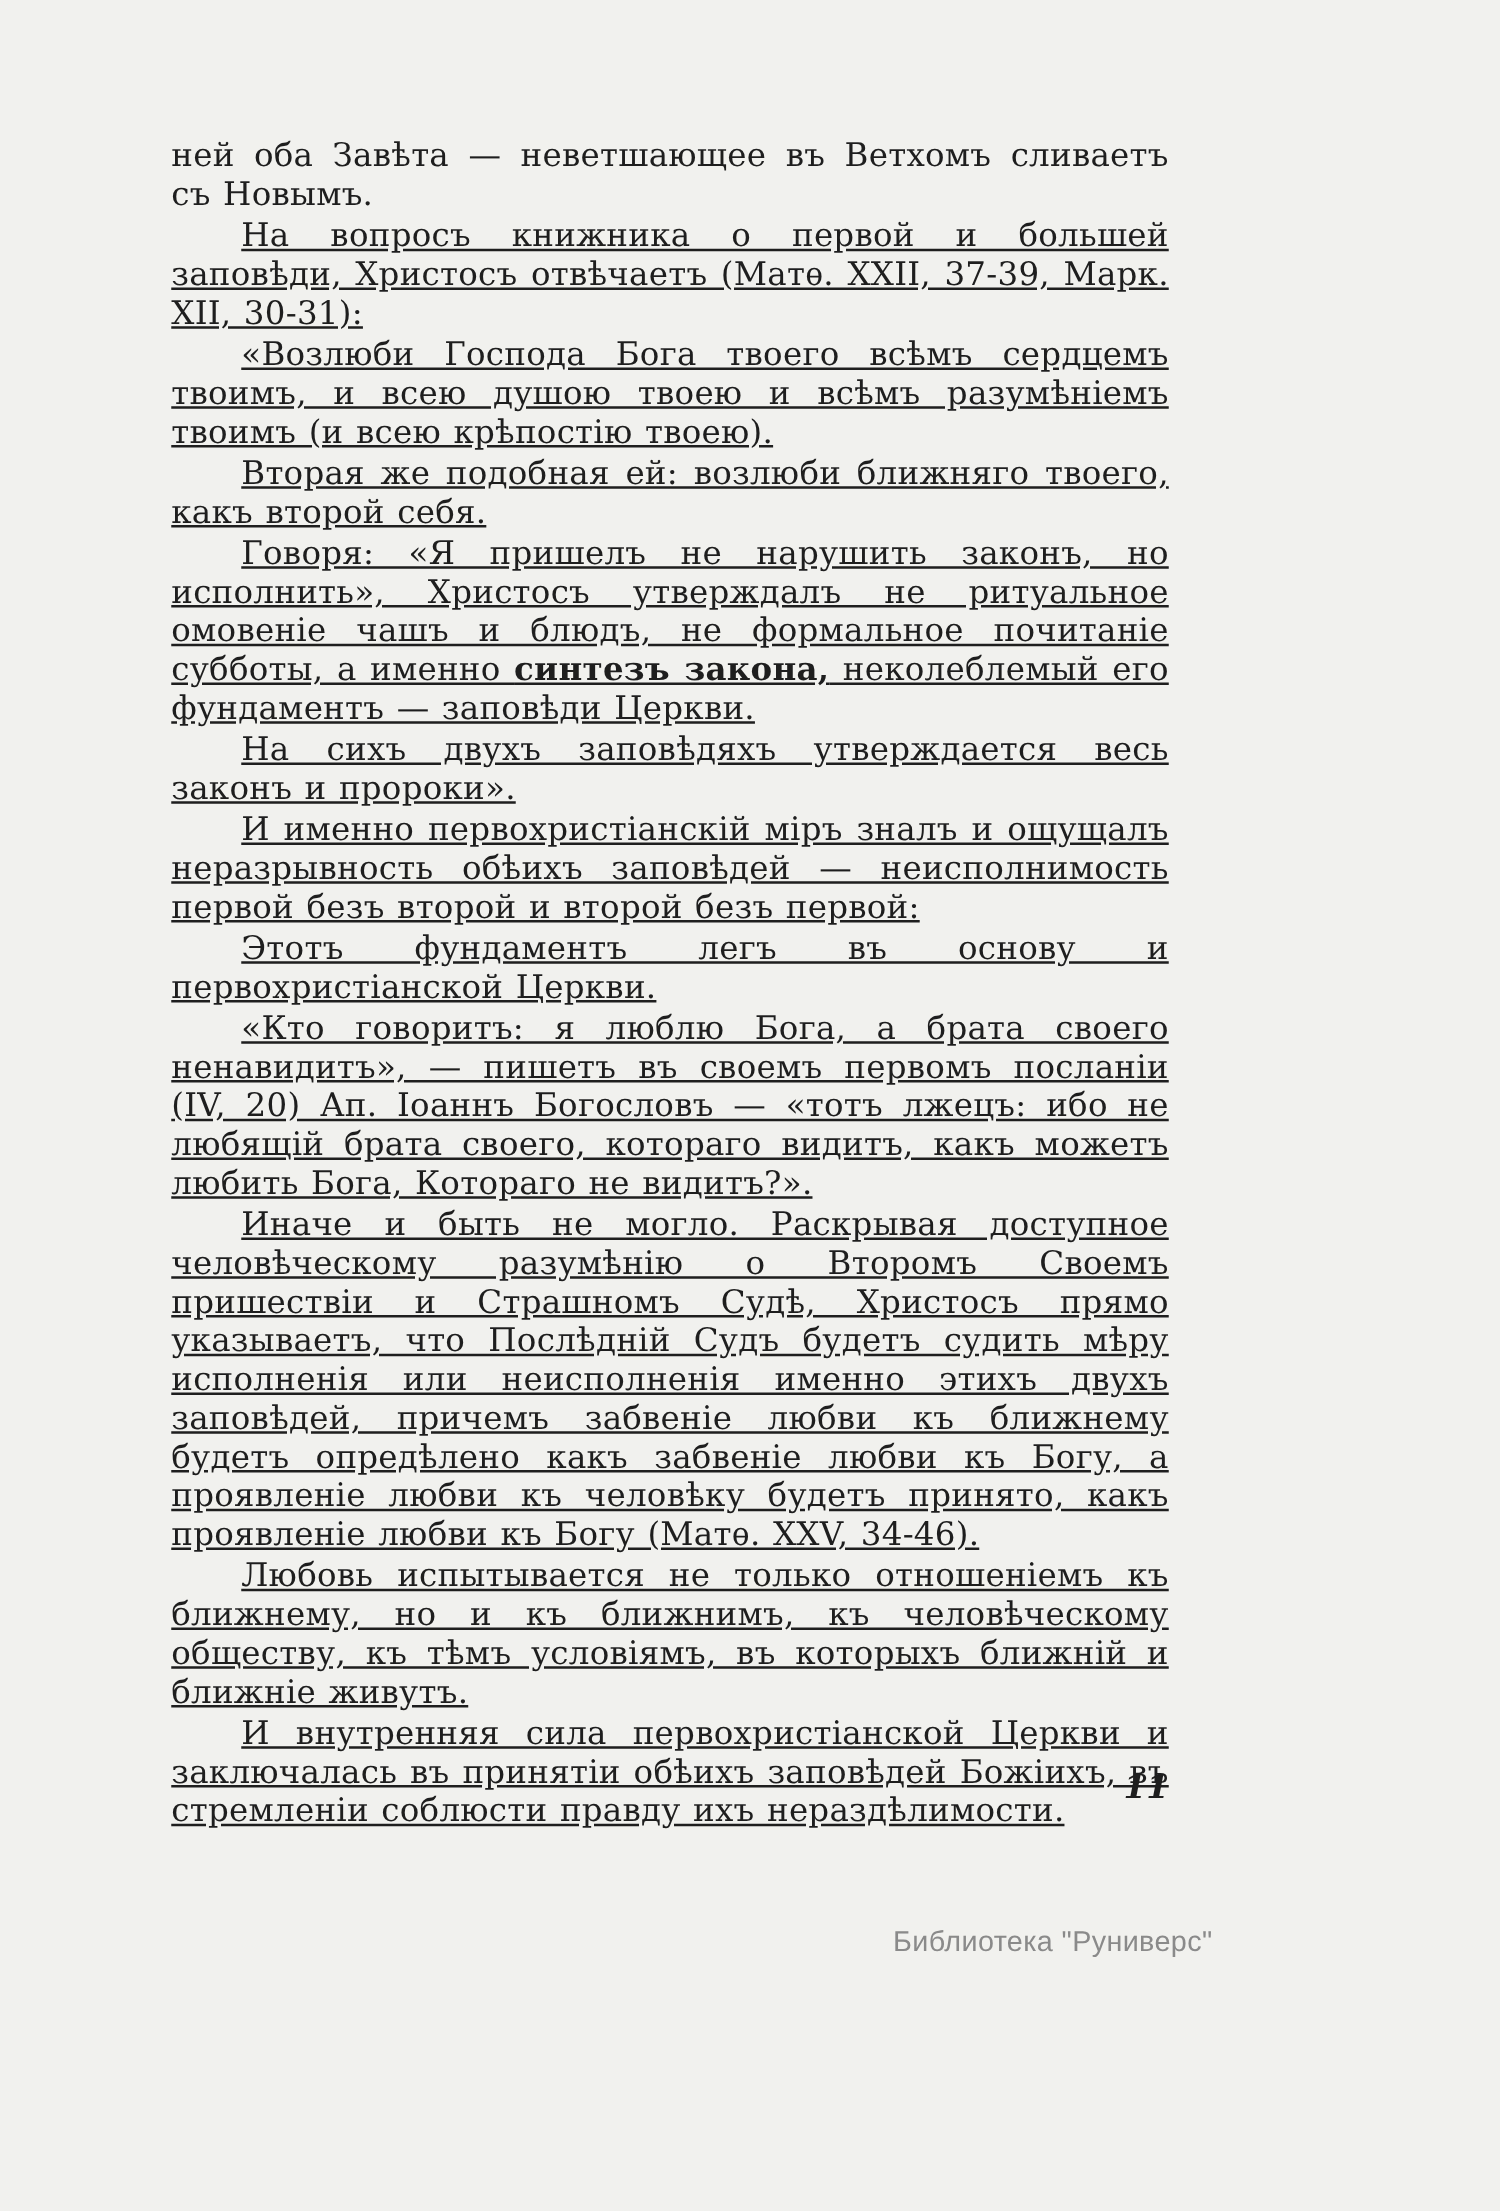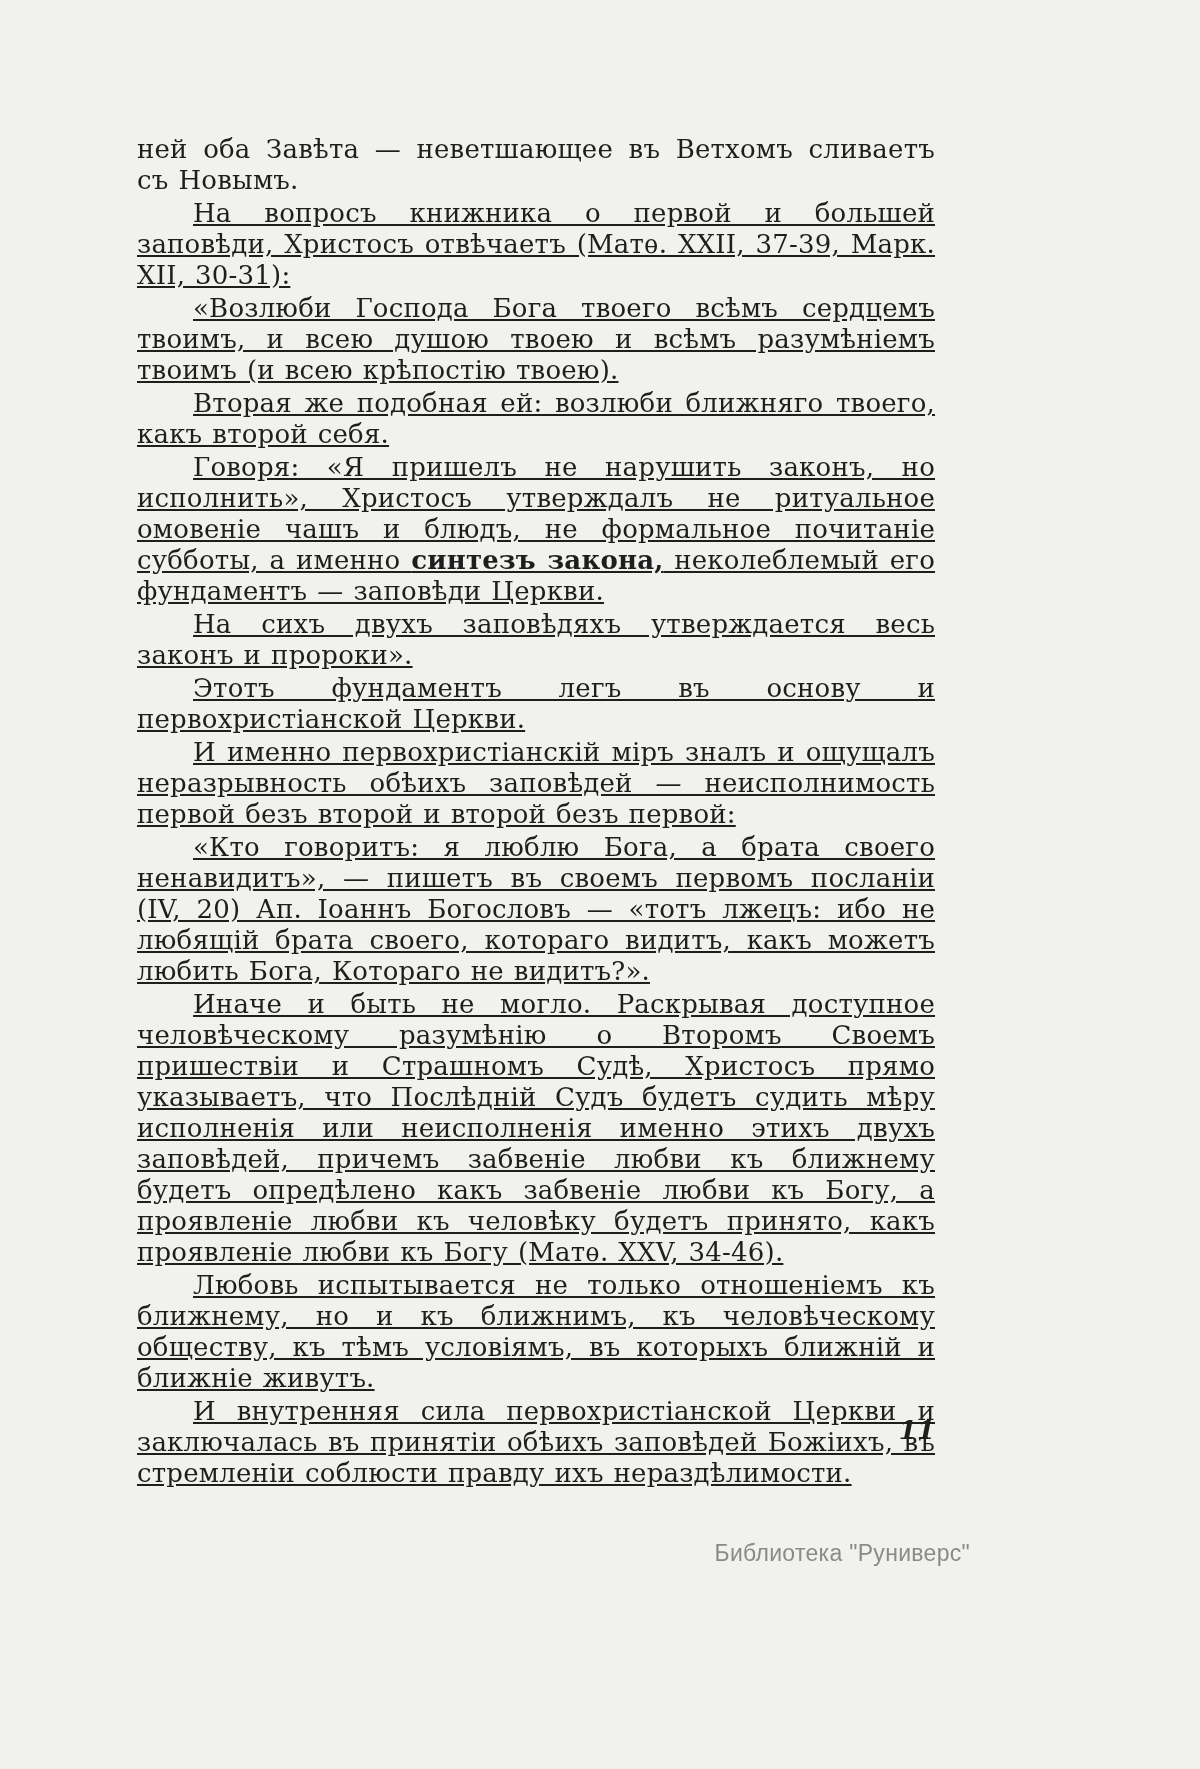--- a/index.html
+++ b/index.html
@@ -17,21 +17,20 @@
     color: #1e1e1e;
   }
   .text-block {
     position: absolute;
     left: 137px;
     top: 110px;
     width: 798px;
     font-size: 26px;
     line-height: 31px;
     letter-spacing: 0.2px;
-    margin-top: 24px;
   }
   .para {
     margin: 0 0 2px 0;
     text-align: justify;
     word-spacing: 1.5px;
   }
   .para.indent {
     text-indent: 56px;
     text-decoration: underline;
   }
@@ -61,22 +60,22 @@
 <body>
 
 <div class="page">
   <div class="text-block" id="text-block">
       <p class="para"><span>ней оба Завѣта — неветшающее въ Ветхомъ сливаетъ съ Новымъ.</span></p>
       <p class="para indent"><span>На вопросъ книжника о первой и большей заповѣди, Христосъ отвѣчаетъ (Матѳ. XXII, 37-39, Марк. XII, 30-31):</span></p>
       <p class="para indent"><span>«Возлюби Господа Бога твоего всѣмъ сердцемъ твоимъ, и всею душою твоею и всѣмъ разумѣніемъ твоимъ (и всею крѣпостію твоею).</span></p>
       <p class="para indent"><span>Вторая же подобная ей: возлюби ближняго твоего, какъ второй себя.</span></p>
       <p class="para indent"><span>Говоря: «Я пришелъ не нарушить законъ, но исполнить», Христосъ утверждалъ не ритуальное омовеніе чашъ и блюдъ, не формальное почитаніе субботы, а именно </span><b>синтезъ закона,</b><span> неколеблемый его фундаментъ — заповѣди Церкви.</span></p>
       <p class="para indent"><span>На сихъ двухъ заповѣдяхъ утверждается весь законъ и пророки».</span></p>
+      <p class="para indent"><span>И именно первохристіанскій міръ зналъ и ощущалъ неразрывность обѣихъ заповѣдей — неисполнимость первой безъ второй и второй безъ первой:</span></p>
       <p class="para indent"><span>Этотъ фундаментъ легъ въ основу и первохристіанской Церкви.</span></p>
-      <p class="para indent"><span>И именно первохристіанскій міръ зналъ и ощущалъ неразрывность обѣихъ заповѣдей — неисполнимость первой безъ второй и второй безъ первой:</span></p>
       <p class="para indent"><span>«Кто говоритъ: я люблю Бога, а брата своего ненавидитъ», — пишетъ въ своемъ первомъ посланіи (IV, 20) Ап. Іоаннъ Богословъ — «тотъ лжецъ: ибо не любящій брата своего, котораго видитъ, какъ можетъ любить Бога, Котораго не видитъ?».</span></p>
       <p class="para indent"><span>Иначе и быть не могло. Раскрывая доступное человѣческому разумѣнію о Второмъ Своемъ пришествіи и Страшномъ Судѣ, Христосъ прямо указываетъ, что Послѣдній Судъ будетъ судить мѣру исполненія или неисполненія именно этихъ двухъ заповѣдей, причемъ забвеніе любви къ ближнему будетъ опредѣлено какъ забвеніе любви къ Богу, а проявленіе любви къ человѣку будетъ принято, какъ проявленіе любви къ Богу (Матѳ. XXV, 34-46).</span></p>
       <p class="para indent"><span>Любовь испытывается не только отношеніемъ къ ближнему, но и къ ближнимъ, къ человѣческому обществу, къ тѣмъ условіямъ, въ которыхъ ближній и ближніе живутъ.</span></p>
       <p class="para indent"><span>И внутренняя сила первохристіанской Церкви и заключалась въ принятіи обѣихъ заповѣдей Божіихъ, въ стремленіи соблюсти правду ихъ нераздѣлимости.</span></p>
     </div>
   <div class="page-number">11</div>
   <div class="watermark">Библиотека "Руниверс"</div>
 </div>
 
 </body></html>

